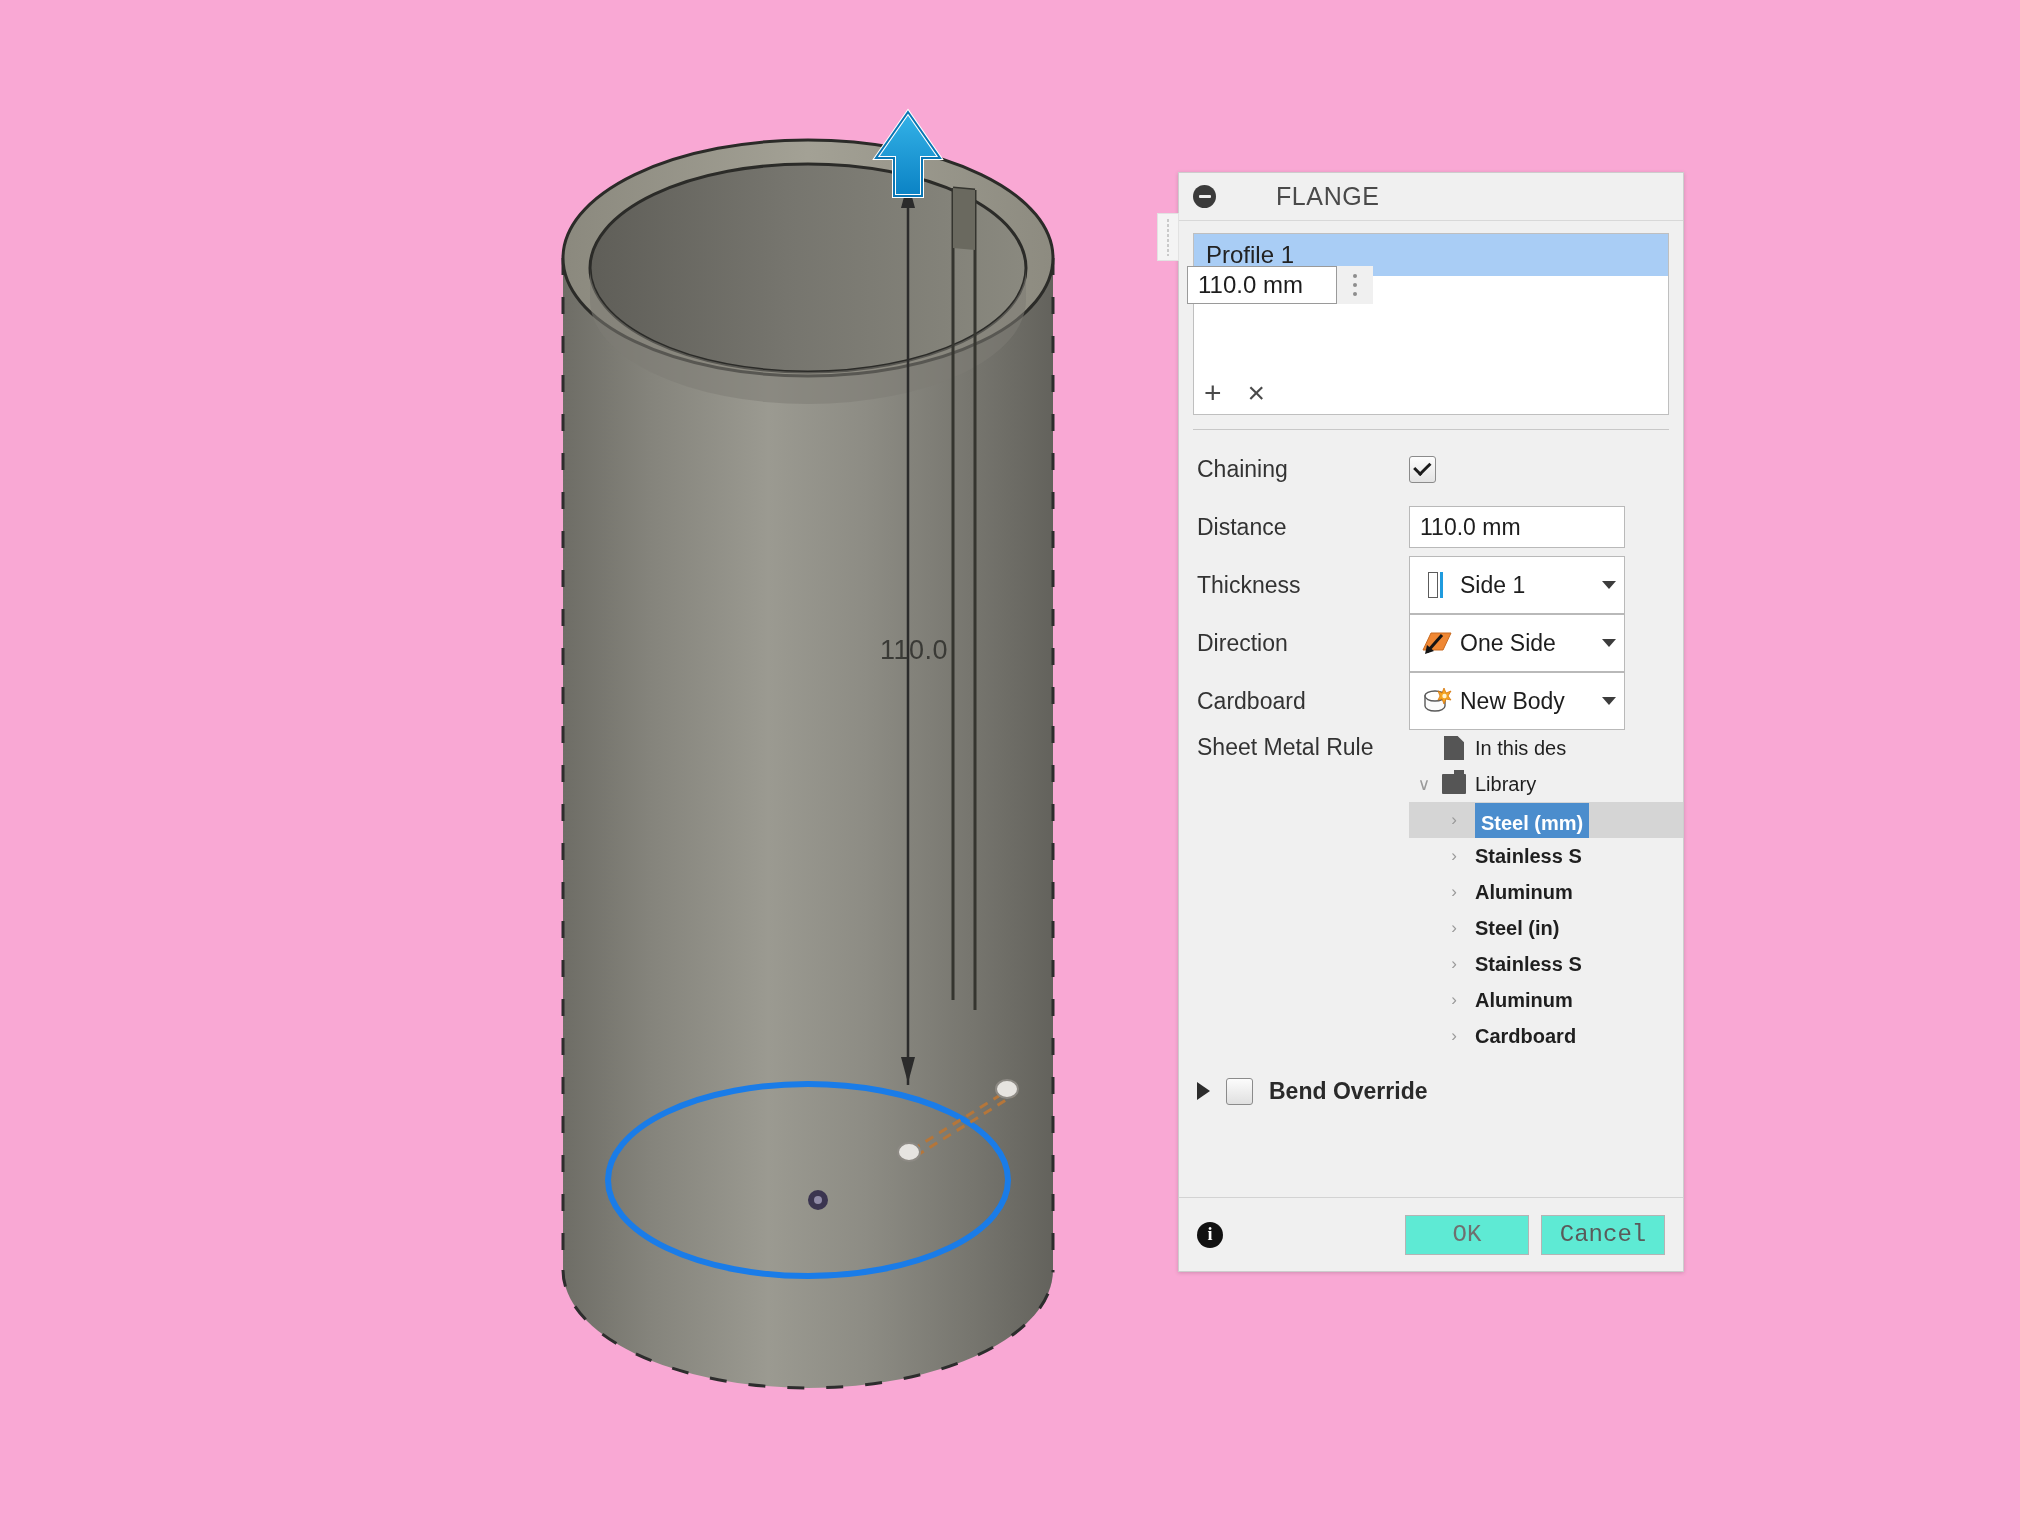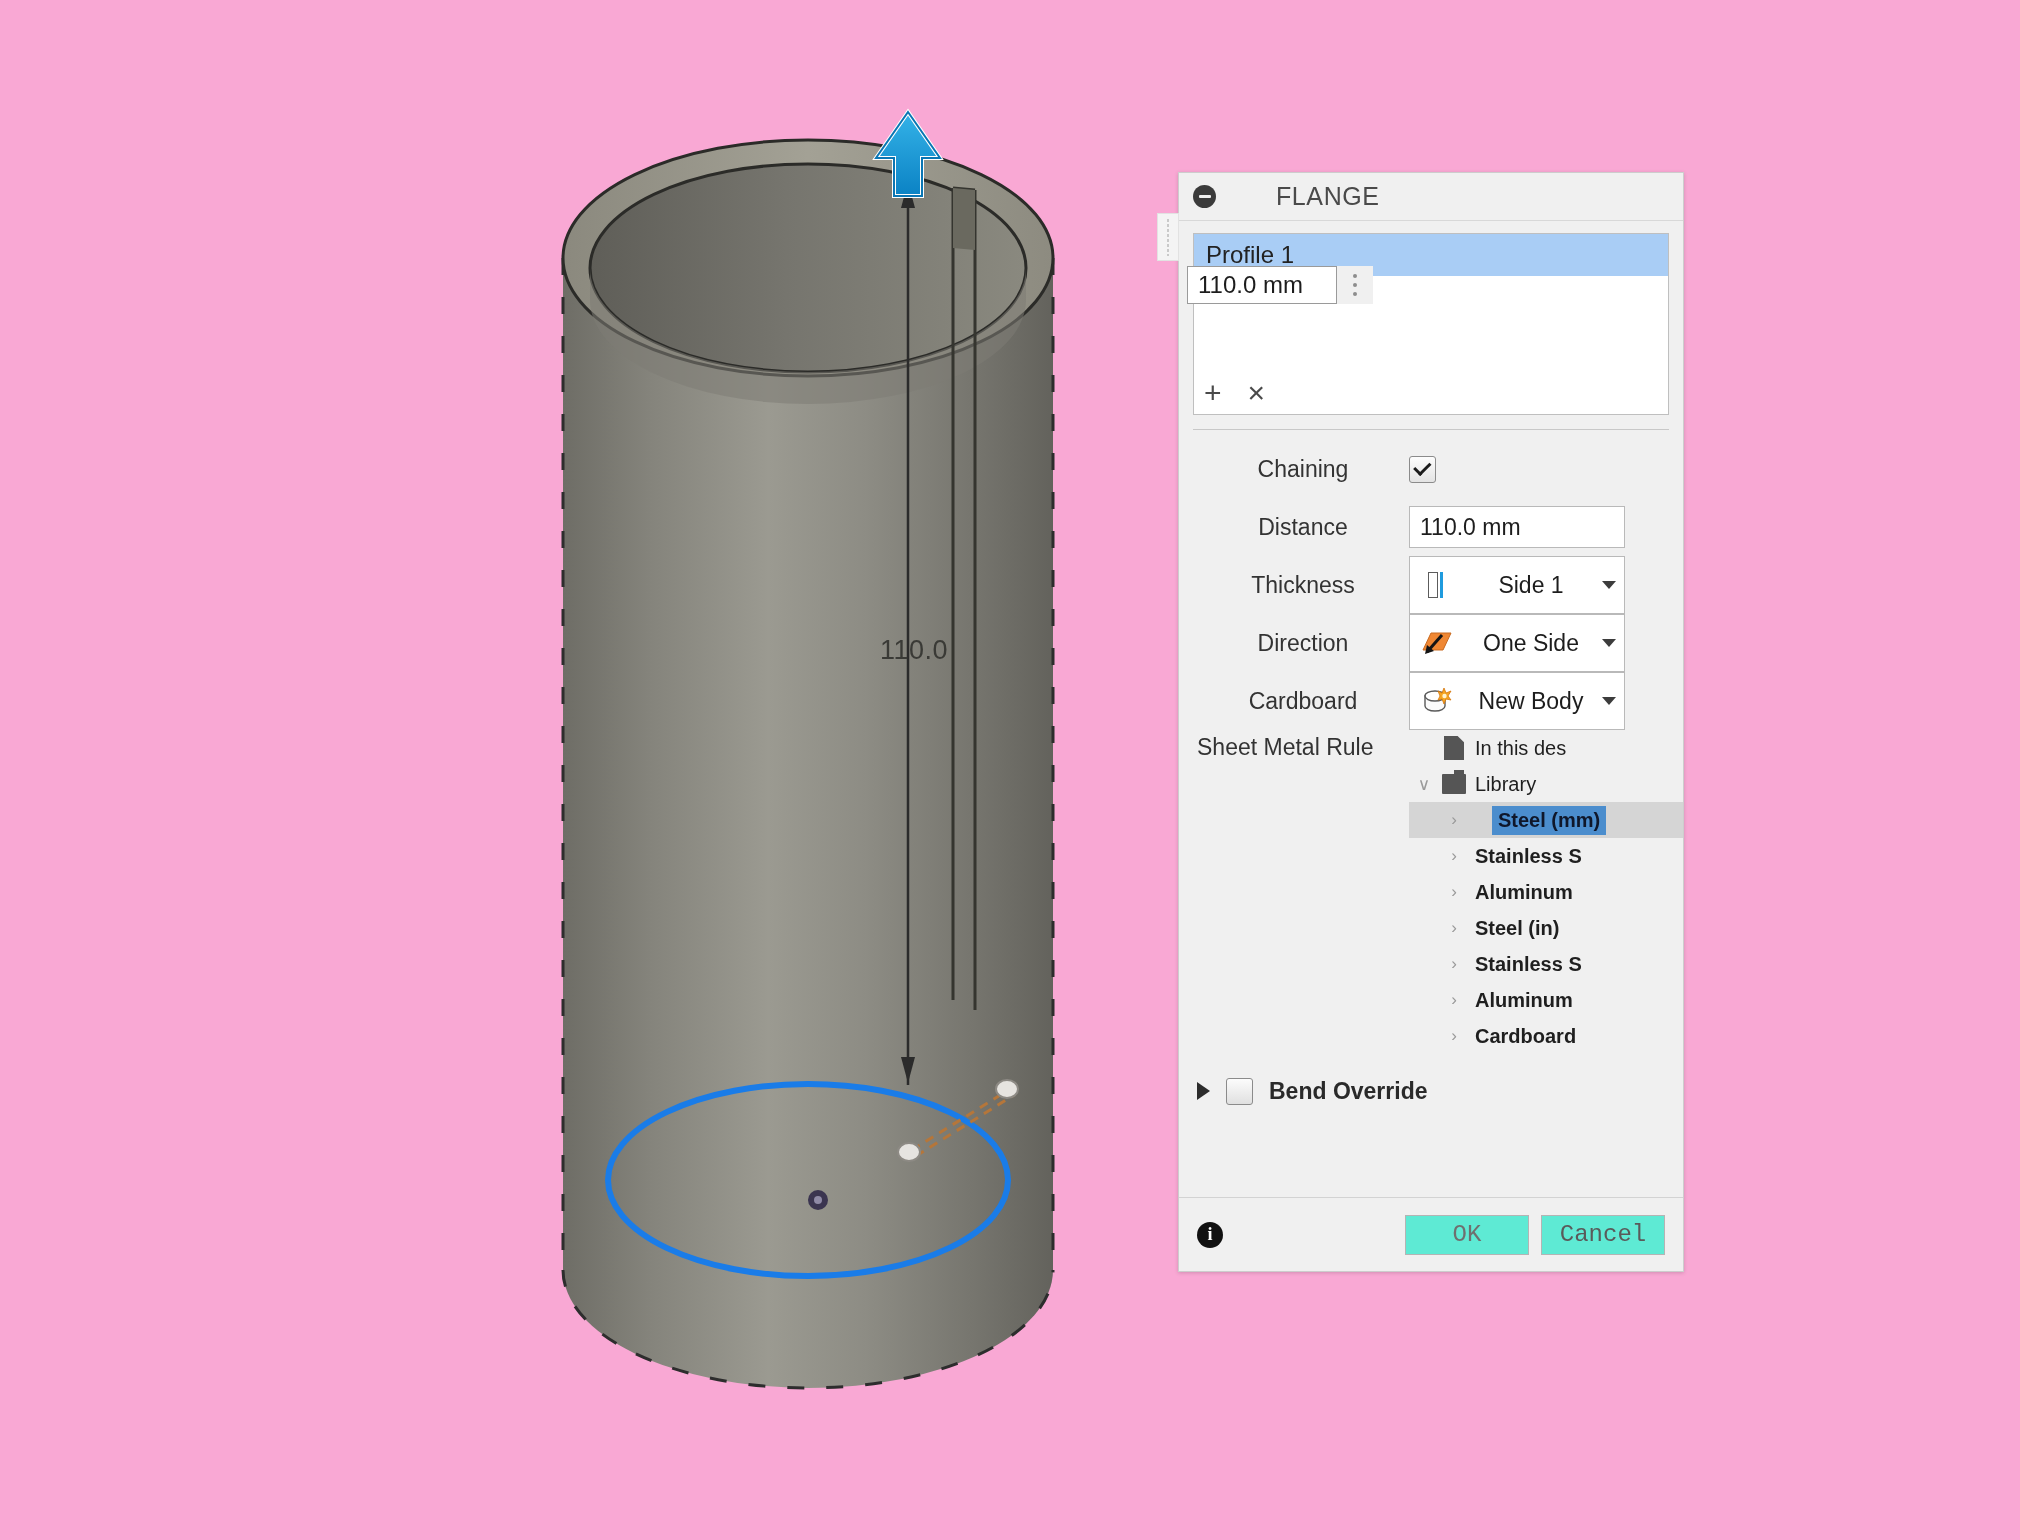--- a/index.html
+++ b/index.html
@@ -122,21 +122,20 @@
   }
 
   .section-sep { height: 1px; background: #c8c8c8; margin: 14px 14px 0 14px; }
 
   
   .props { padding: 10px 0 0 0; }
   .prop-row {
     display: flex; align-items: center;
     height: 58px;
     padding-left: 18px;
-    text-align: center;
   }
   .prop-label { width: 212px; font-size: 23px; color: #333; flex: none; }
   .prop-ctrl { flex: 1; display: flex; align-items: center; }
 
   .cb {
     width: 27px; height: 27px;
     border: 1px solid #8b8b8b; border-radius: 3px;
     background: linear-gradient(#fdfdfd, #e3e3e3);
     display: flex; align-items: center; justify-content: center;
     cursor: pointer; flex: none;
@@ -193,22 +192,22 @@
   .tnode .twist {
     width: 30px; flex: none; display: flex; align-items: center; justify-content: center;
     font-size: 17px; color: #9a9a9a;
   }
   .tnode .tico { width: 30px; flex: none; display: flex; align-items: center; justify-content: center; }
   .tnode .tlabel { font-size: 20px; color: #1f1f1f; padding-left: 6px; }
   .tnode.lvl1 { padding-left: 30px; }
   .tnode.bold .tlabel { font-weight: bold; }
   .tnode.selected { background: #d5d5d5; }
   .tnode.selected .tlabel {
-    background: #4b8dcd; color: #0f172a;
-    padding: 3px 6px 3px 6px; margin-left: 23px;
+    background: #4b8dcd; color: #ffffff;
+    padding: 9px 6px 3px 6px; margin-left: 6px;
   }
   .doc-ico {
     width: 20px; height: 24px; background: #555;
     clip-path: polygon(0 0, 68% 0, 100% 26%, 100% 100%, 0 100%);
   }
   .folder-ico {
     width: 24px; height: 20px; background: #555;
     position: relative; border-radius: 1px;
   }
   .folder-ico::before {

